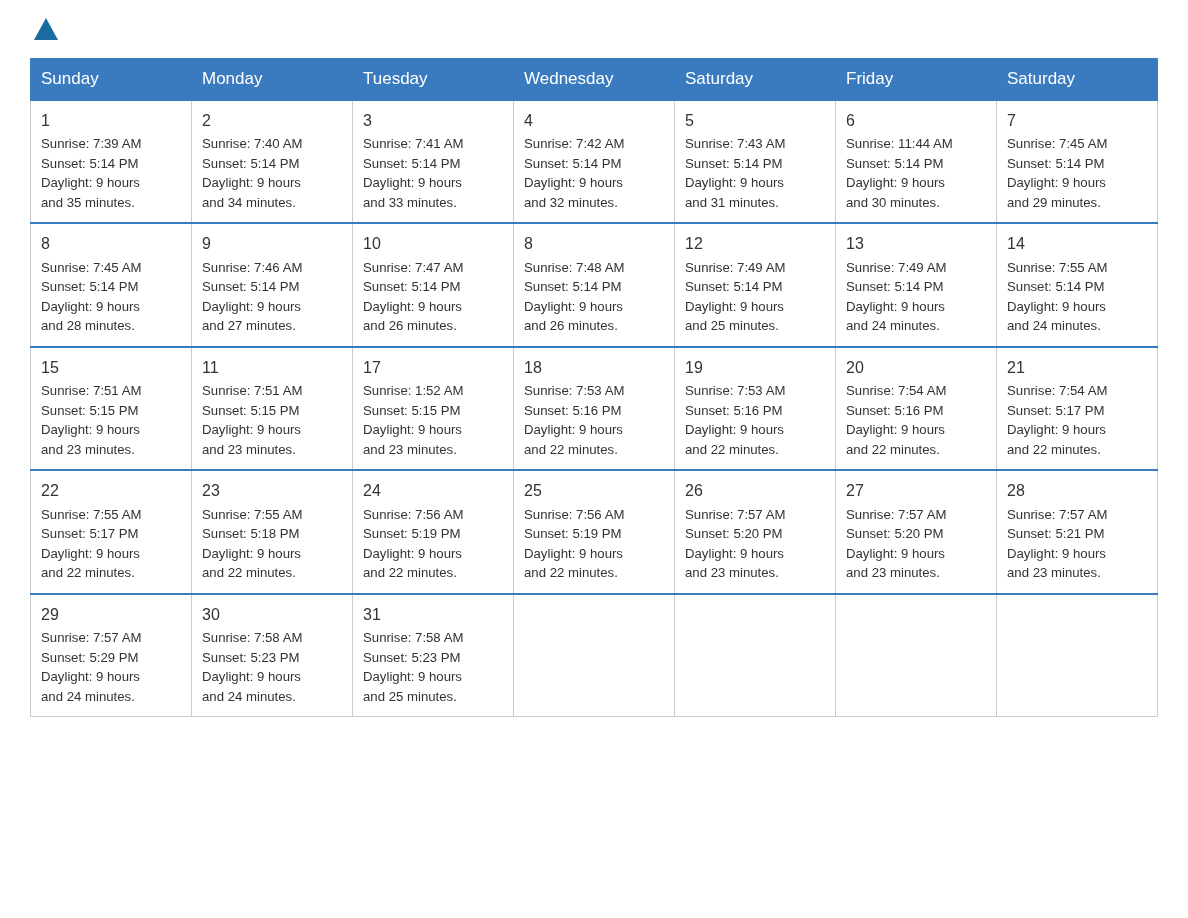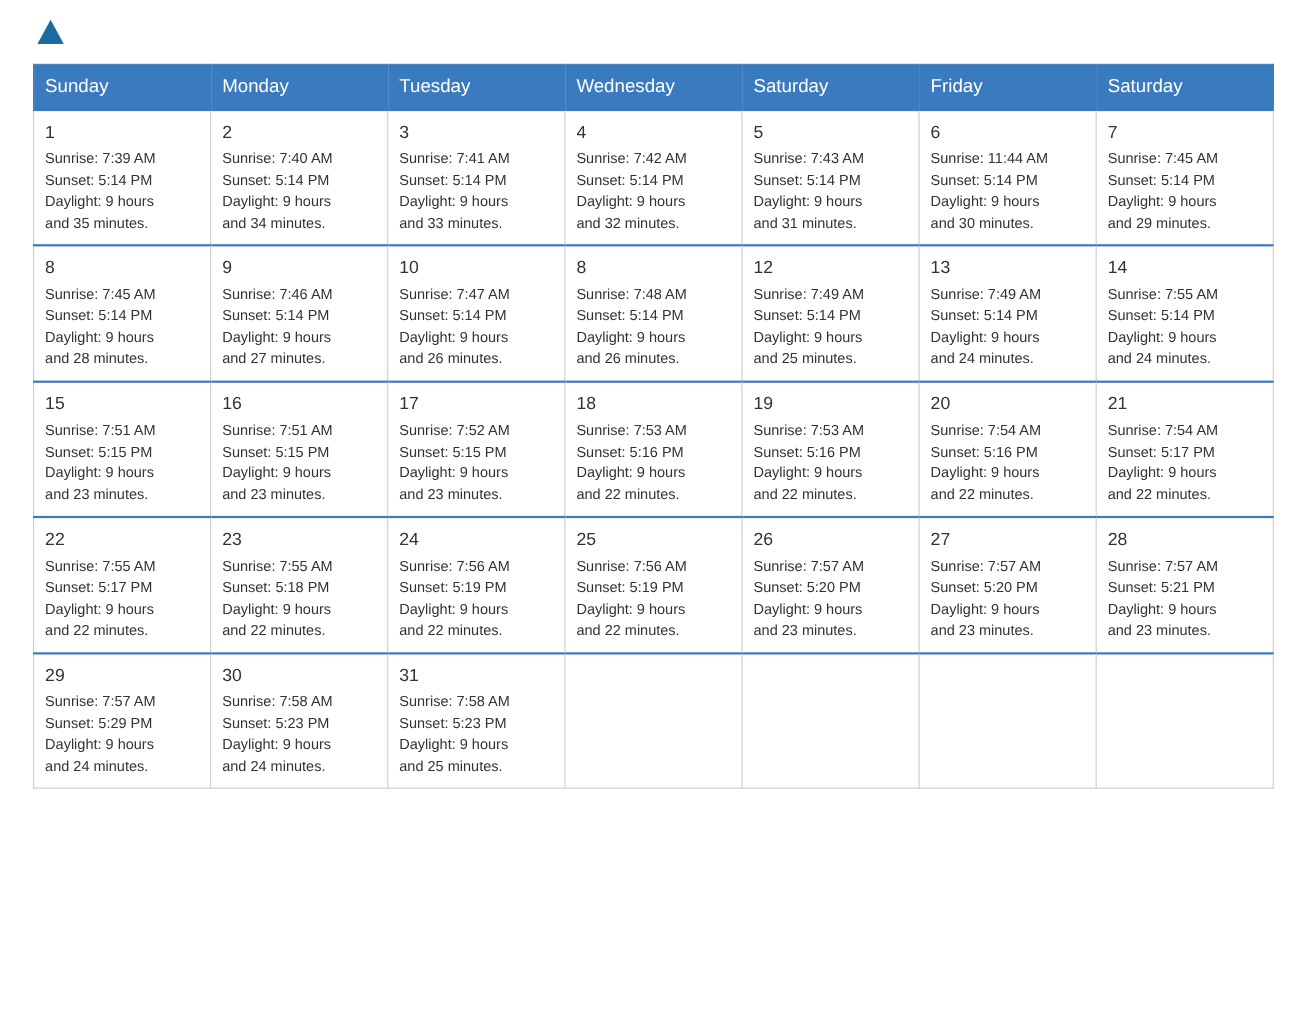--- a/index.html
+++ b/index.html
@@ -220,28 +220,28 @@
         </td>
       </tr>
       <tr>
         <td>
           <span class="day-num">15</span>
           <span class="day-info">Sunrise: 7:51 AM</span><br>
           <span class="day-info">Sunset: 5:15 PM</span><br>
           <span class="day-info">Daylight: 9 hours <br>and 23 minutes.</span>
         </td>
         <td>
-          <span class="day-num">16</span>
+          <span class="day-num">11</span>
           <span class="day-info">Sunrise: 7:51 AM</span><br>
           <span class="day-info">Sunset: 5:15 PM</span><br>
           <span class="day-info">Daylight: 9 hours <br>and 23 minutes.</span>
         </td>
         <td>
           <span class="day-num">17</span>
-          <span class="day-info">Sunrise: 7:52 AM</span><br>
+          <span class="day-info">Sunrise: 1:52 AM</span><br>
           <span class="day-info">Sunset: 5:15 PM</span><br>
           <span class="day-info">Daylight: 9 hours <br>and 23 minutes.</span>
         </td>
         <td>
           <span class="day-num">18</span>
           <span class="day-info">Sunrise: 7:53 AM</span><br>
           <span class="day-info">Sunset: 5:16 PM</span><br>
           <span class="day-info">Daylight: 9 hours <br>and 22 minutes.</span>
         </td>
         <td>

